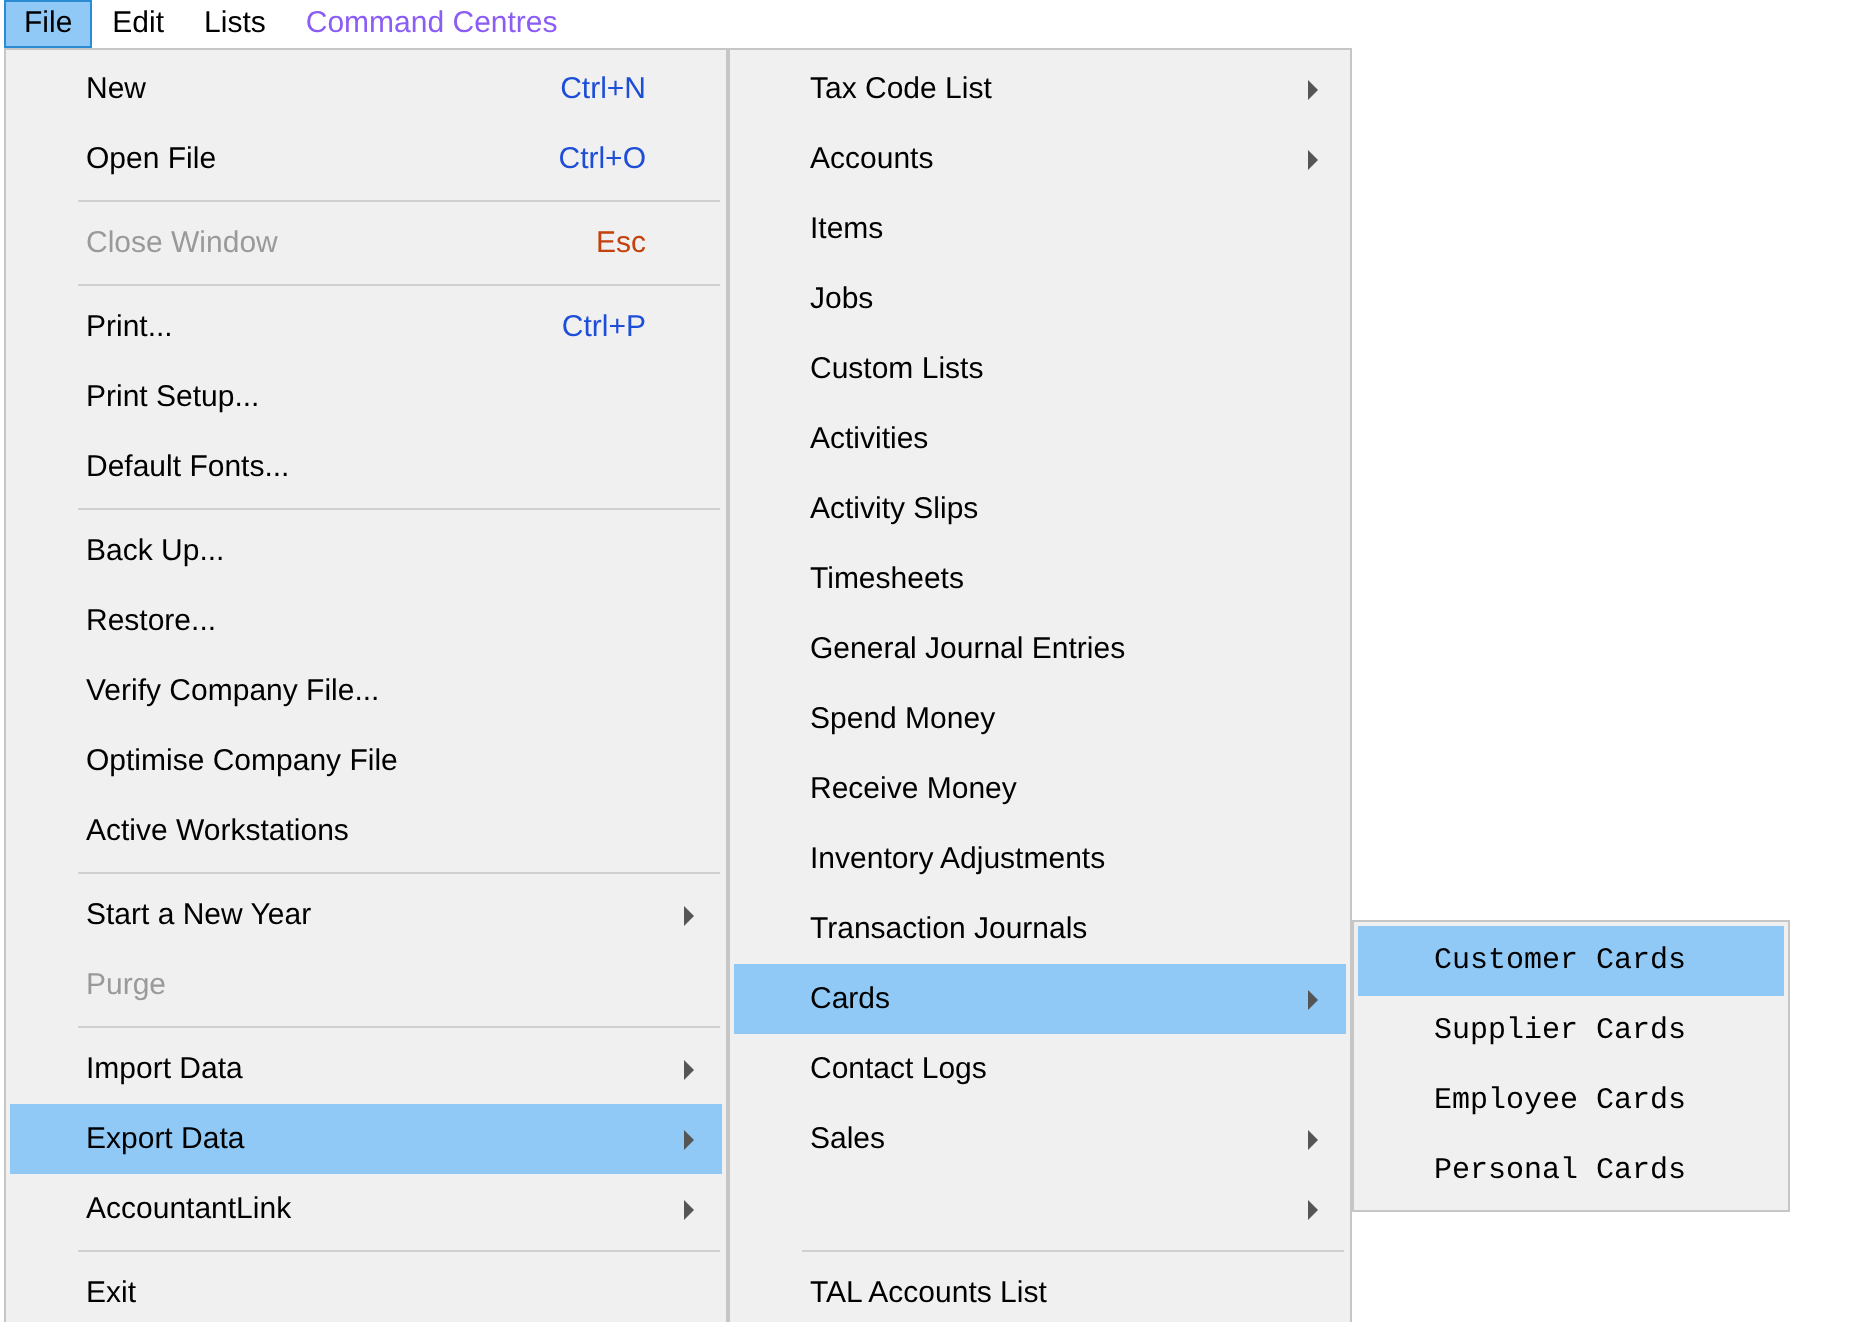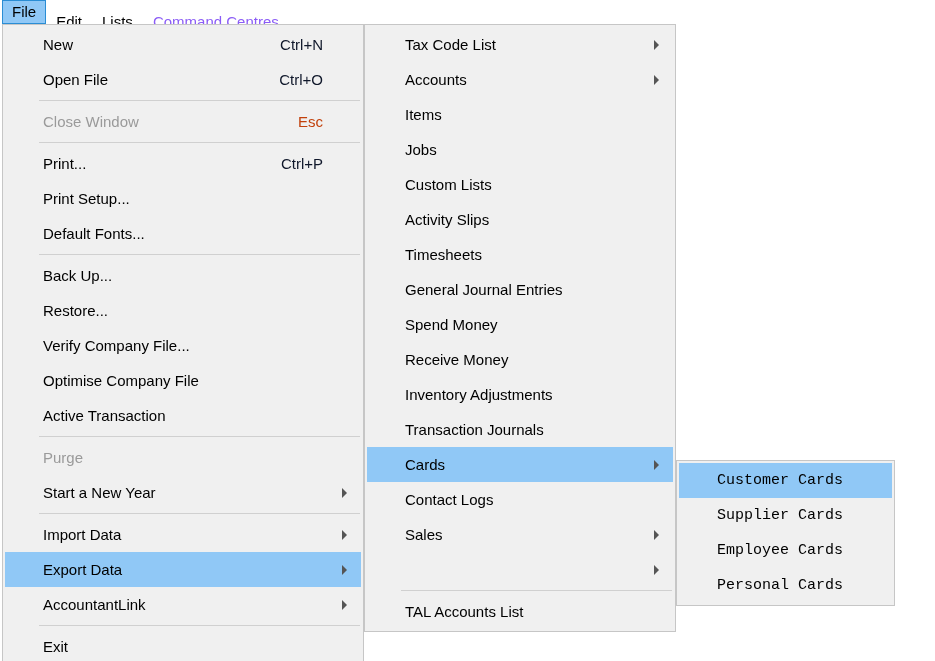--- a/index.html
+++ b/index.html
@@ -10,21 +10,21 @@
     font-size: 15px;
     color: #000;
     background: #fff;
     overflow: hidden;
   }
   .menubar {
     position: relative;
     height: 24px;
     background: #fff;
     display: flex;
-    align-items: flex-start;
+    align-items: flex-end;
     padding: 0 2px;
   }
   .menubar-item {
     padding: 12px 10px 2px 10px;
     line-height: 20px;
     cursor: default;
   }
   .menubar-item.open {
     background: #90c8f6;
     border: 1px solid #2a8dd4;
@@ -43,21 +43,21 @@
     height: 35px;
     display: flex;
     align-items: center;
     padding: 0 38px 0 38px;
     cursor: default;
     white-space: nowrap;
   }
   .menu-row .label { flex: 1 1 auto; }
   .menu-row .accel {
     margin-left: 40px;
-    color: #0f172a;
+    color: #1d4ed8;
   }
   .menu-row.disabled { color: #9a9a9a; gap: 45px; }
   .menu-row.disabled .accel { color: #c2410c; }
   .menu-row.highlight { background: #90c8f6; }
 
   .menu-sep {
     height: 1px;
     margin: 3px 1px 3px 34px;
     background: #d0d0d0;
   }
@@ -119,30 +119,30 @@
   <div class="menu-row">
     <span class="label">Restore...</span>
   </div>
   <div class="menu-row">
     <span class="label">Verify Company File...</span>
   </div>
   <div class="menu-row">
     <span class="label">Optimise Company File</span>
   </div>
   <div class="menu-row">
-    <span class="label">Active Transaction</span>
-  </div>
-  <div class="menu-sep"></div>
+    <span class="label">Active Workstations</span>
+  </div>
+  <div class="menu-sep"></div>
+  <div class="menu-row">
+    <span class="label">Start a New Year</span>
+    <span class="submenu-arrow"></span>
+  </div>
   <div class="menu-row disabled">
     <span class="label">Purge</span>
   </div>
-  <div class="menu-row">
-    <span class="label">Start a New Year</span>
-    <span class="submenu-arrow"></span>
-  </div>
   <div class="menu-sep"></div>
   <div class="menu-row">
     <span class="label">Import Data</span>
     <span class="submenu-arrow"></span>
   </div>
   <div class="menu-row highlight">
     <span class="label">Export Data</span>
     <span class="submenu-arrow"></span>
   </div>
   <div class="menu-row">
@@ -165,20 +165,23 @@
     <span class="submenu-arrow"></span>
   </div>
   <div class="menu-row">
     <span class="label">Items</span>
   </div>
   <div class="menu-row">
     <span class="label">Jobs</span>
   </div>
   <div class="menu-row">
     <span class="label">Custom Lists</span>
+  </div>
+  <div class="menu-row">
+    <span class="label">Activities</span>
   </div>
   <div class="menu-row">
     <span class="label">Activity Slips</span>
   </div>
   <div class="menu-row">
     <span class="label">Timesheets</span>
   </div>
   <div class="menu-row">
     <span class="label">General Journal Entries</span>
   </div>

